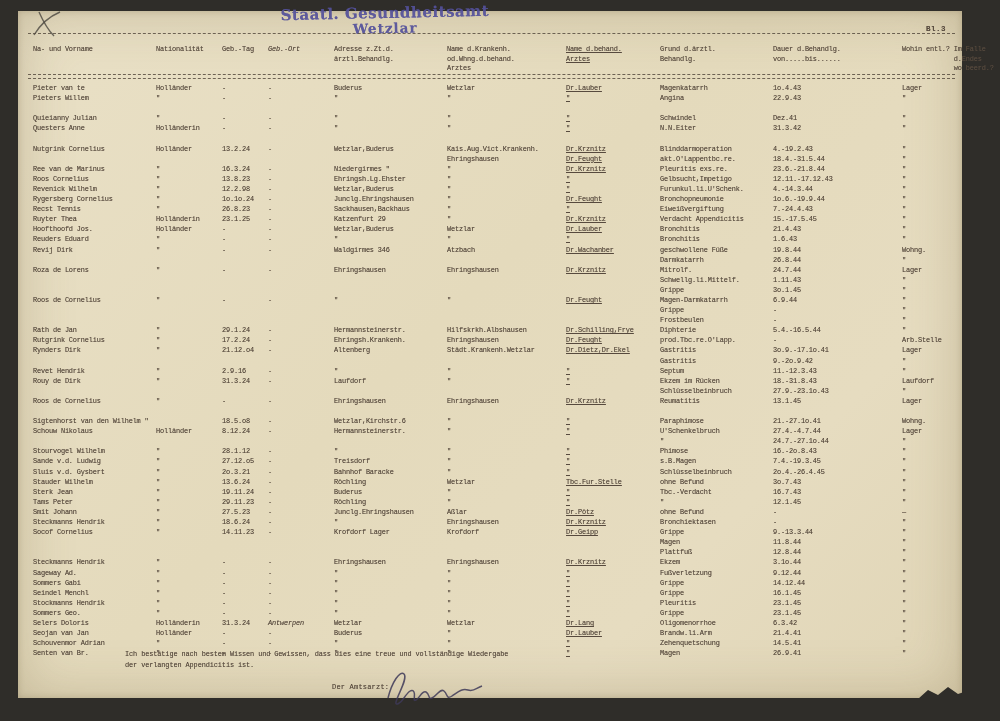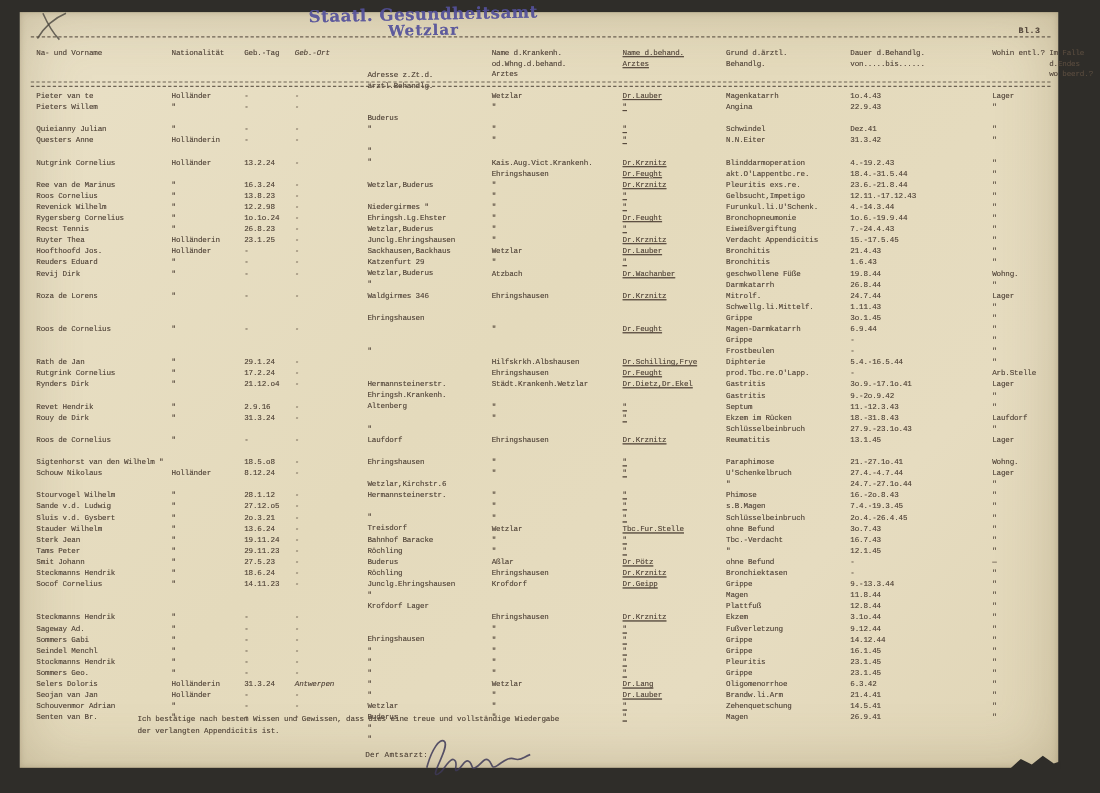--- a/index.html
+++ b/index.html
@@ -17,21 +17,21 @@
   .stamp .l2{font-size:13.5px;line-height:14px;letter-spacing:1px;}
   .blatt{position:absolute;left:926px;top:25px;font-size:7.5px;font-weight:bold;letter-spacing:.5px;}
   .rule{position:absolute;left:28px;width:927px;border-top:1.5px dashed #594e41;opacity:.85;}
   .r1{top:33px;}
   .r2a{top:74px;}
   .r2b{top:77.5px;}
   .hc{position:absolute;top:45px;font-size:6.9px;line-height:9.6px;letter-spacing:-.15px;white-space:pre;}
   #rows{position:absolute;left:0;top:83px;width:884px;}
   .row{position:relative;height:10.1px;}
   .cell{position:absolute;top:0;font-size:6.9px;line-height:10.1px;letter-spacing:-.15px;white-space:pre;}
-  .c0{left:33px;} .c1{left:140px;margin-left:16px;} .c2{left:222px;} .c3{left:268px;font-style:italic;} .c4{left:334px;margin-top:20px;}
+  .c0{left:33px;} .c1{left:140px;margin-left:16px;} .c2{left:222px;} .c3{left:268px;font-style:italic;} .c4{left:334px;}
   .c5{left:447px;} .c6{left:566px;text-decoration:underline;} .c7{left:660px;} .c8{left:773px;} .c9{left:902px;}
   .cert{position:absolute;left:125px;font-size:6.9px;letter-spacing:-.1px;white-space:pre;}
   .cert1{top:650px;} .cert2{top:661px;}
   .amtsarzt{position:absolute;left:332px;top:683px;font-size:7px;letter-spacing:.2px;}
   .sig{position:absolute;left:386px;top:664px;}
   .mark{position:absolute;left:30px;top:9px;}
   .tear{position:absolute;left:918px;top:684px;}
 </style>
 </head>
 <body>

